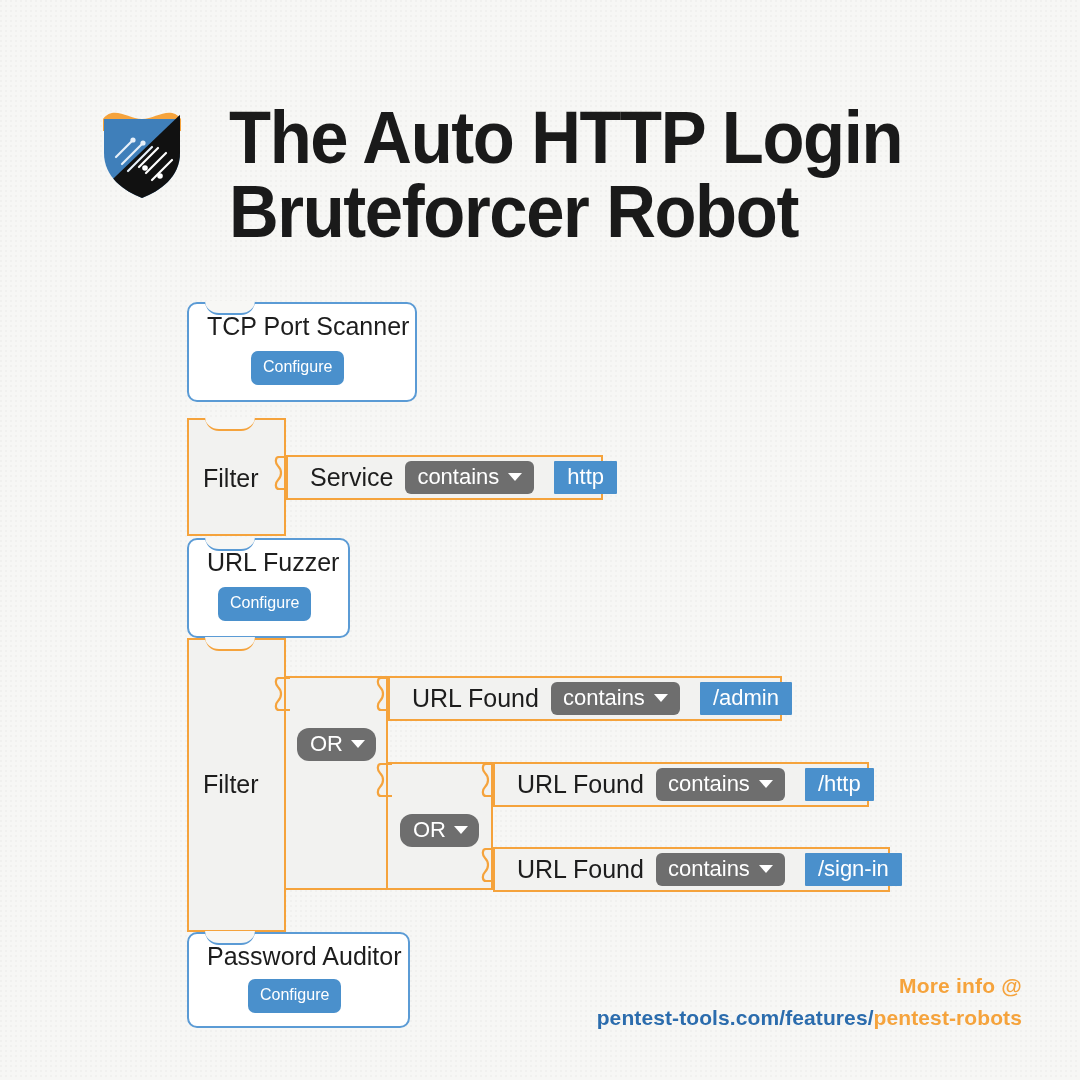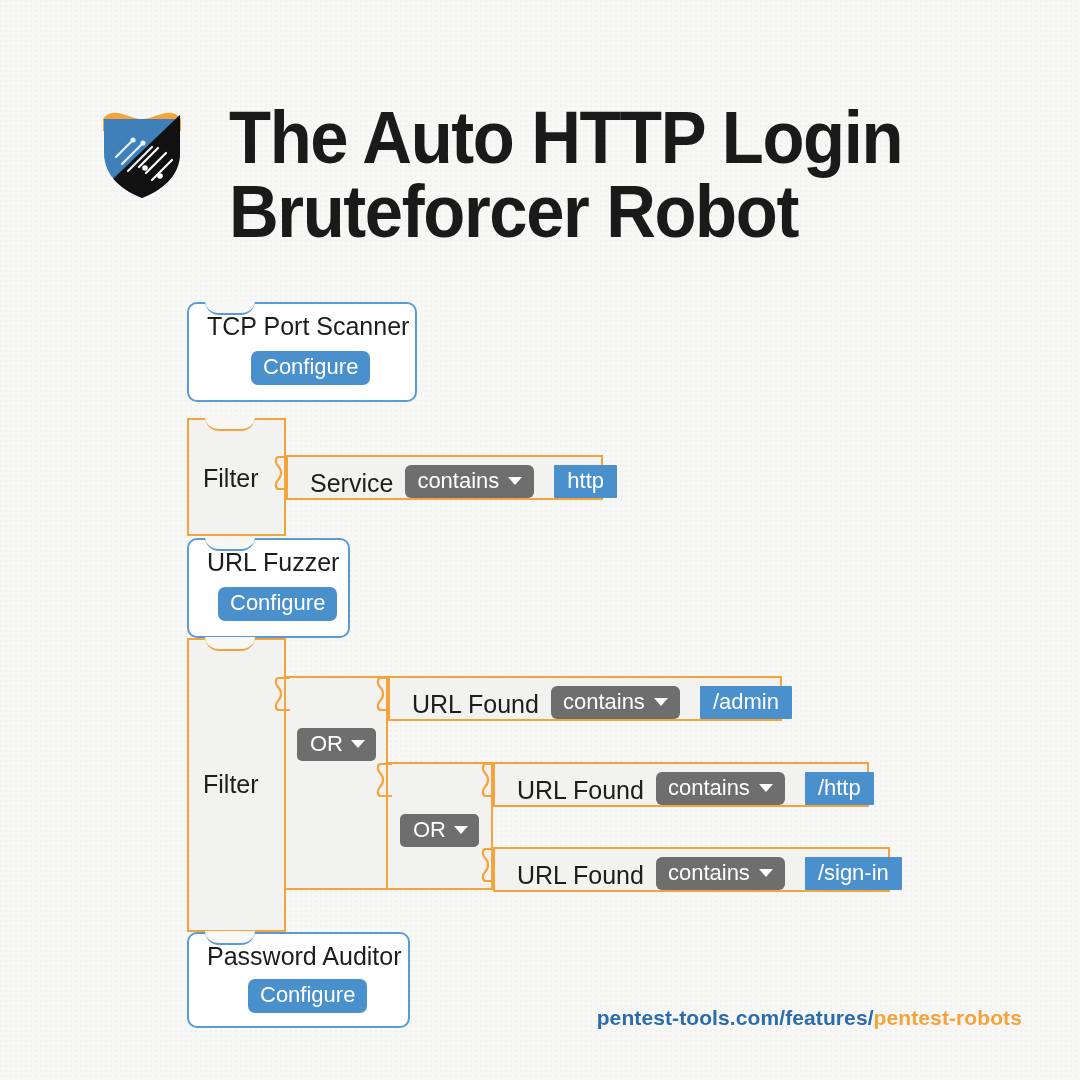--- a/index.html
+++ b/index.html
@@ -49,21 +49,21 @@
     border-radius:10px;
   }
   .tool .tool-title{
     position:absolute;left:18px;top:8px;
     font-size:25px;color:#1d1d1d;letter-spacing:0px;white-space:nowrap;
   }
   .cfg{
     position:absolute;
     background:#4a90cc;color:#ffffff;
     border-radius:7px;
-    font-size:22px;
+    font-size:16px;
     padding:4px 12px 6px 12px;
     white-space:nowrap;
     line-height:24px;
   }
   
   .notch-top{
     position:absolute;left:16px;top:-3px;width:50px;height:12px;
     background:#f7f7f5;
     border-bottom:2px solid #5b9bd5;
     border-radius:0 0 18px 18px;
@@ -80,21 +80,21 @@
     position:absolute;
     font-size:25px;color:#1d1d1d;
   }
 
   
   .cond{
     position:absolute;
     border:2px solid #f5a33c;
     background:#f2f2f0;
     box-sizing:border-box;
-    display:flex;align-items:flex-end;
+    display:flex;align-items:center;
   }
   .cond .field{font-size:25px;color:#1d1d1d;white-space:nowrap;}
   .pill-gray{
     background:#6e6e6e;color:#ffffff;border-radius:6px;
     font-size:22px;padding:3px 12px 5px 12px;
     display:inline-flex;align-items:center;gap:9px;white-space:nowrap;
     line-height:25px;
   }
   .pill-blue{
     background:#4a90cc;color:#ffffff;border-radius:1px;
@@ -106,21 +106,21 @@
     border-left:7px solid transparent;border-right:7px solid transparent;
     border-top:8px solid #ffffff;
   }
 
   
   .socket{position:absolute;width:20px;height:46px;overflow:visible;}
 
   
   .orpill{
     position:absolute;
-    background:#6e6e6e;color:#ffffff;border-radius:5px;
+    background:#6e6e6e;color:#ffffff;border-radius:12px;
     font-size:22px;padding:3px 11px 5px 13px;
     display:inline-flex;align-items:center;gap:8px;white-space:nowrap;
     line-height:25px;
   }
 
   
   .footer{position:absolute;right:58px;bottom:50px;text-align:right;
           font-family:"Liberation Sans","DejaVu Sans",sans-serif;font-weight:bold;}
   .f1{font-size:21px;color:#f5a33c;letter-spacing:0.2px;}
   .f2{font-size:21px;margin-top:8px;letter-spacing:0.1px;}
@@ -281,16 +281,17 @@
 
   <div class="blk tool" style="left:187px;top:932px;width:223px;height:96px;">
     <div class="notch-top"></div>
     <div class="tool-title">Password Auditor</div>
     <div class="cfg" style="left:59px;top:45px;">Configure</div>
   </div>
 
 </div>
 
 <div class="footer">
+  <div class="f1">More info @</div>
   <div class="f2">
     <span class="blue">pentest-tools.com/features/</span><span class="orange">pentest-robots</span>
   </div>
 </div>
 
 </body></html>

